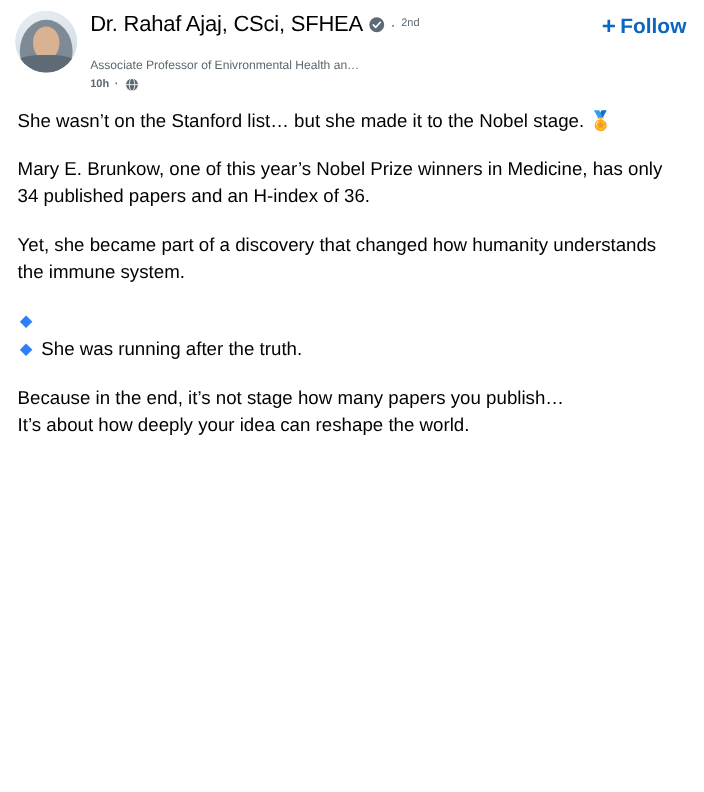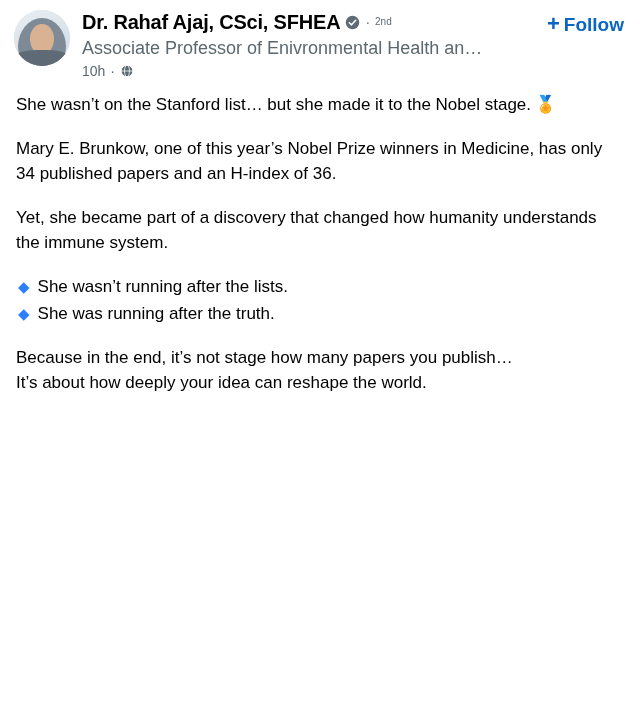--- a/index.html
+++ b/index.html
@@ -74,53 +74,54 @@
   }
 
   .name-row {
     display: flex;
     align-items: center;
     flex-wrap: nowrap;
     gap: 5px;
   }
   .author-name {
     font-size: 20px;
-    font-weight: bold;
+    font-weight: normal;
     color: #000000;
     letter-spacing: -0.2px;
     white-space: nowrap;
   }
   .verified {
     width: 15px; height: 15px;
     flex: 0 0 15px;
     display: inline-block;
   }
   .dot-sep {
     font-size: 14px;
     color: #5f6b74;
   }
   .degree {
     font-size: 10px;
     color: #5f6b74;
   }
   .headline {
-    font-size: 18px;
+    font-size: 11px;
     color: #5c686f;
-    margin-top: 4px;
+    margin-top: 20px;
     white-space: nowrap;
     overflow: hidden;
     text-overflow: ellipsis;
   }
   .meta-row {
     display: flex;
     align-items: center;
     gap: 5px;
     margin-top: 3px;
-    font-size: 14px;
+    font-size: 10px;
     color: #5c686f;
+    font-weight: bold;
   }
   .globe {
     width: 14px; height: 14px;
     display: inline-block;
   }
 
   .follow-btn {
     flex: 0 0 auto;
     display: flex;
     align-items: center;
@@ -230,21 +231,20 @@
 
     <p class="para">Mary E. Brunkow, one of this year’s Nobel Prize winners in Medicine, has only 34 published papers and an H-index of 36.</p>
 
 
     <p class="para">Yet, she became part of a discovery that changed how humanity understands the immune system.</p>
 
 
     <div class="bullets">
       <div class="bullet-line">
         <span class="diamond">◆</span>
-        <span>She wasn’t running after the lists.</span>
       </div>
       <div class="bullet-line">
         <span class="diamond">◆</span>
         <span>She was running after the truth.</span>
       </div>
     </div>
 
     <p class="para">Because in the end, it’s not stage how many papers you publish…
 It’s about how deeply your idea can reshape the world.</p>
 

